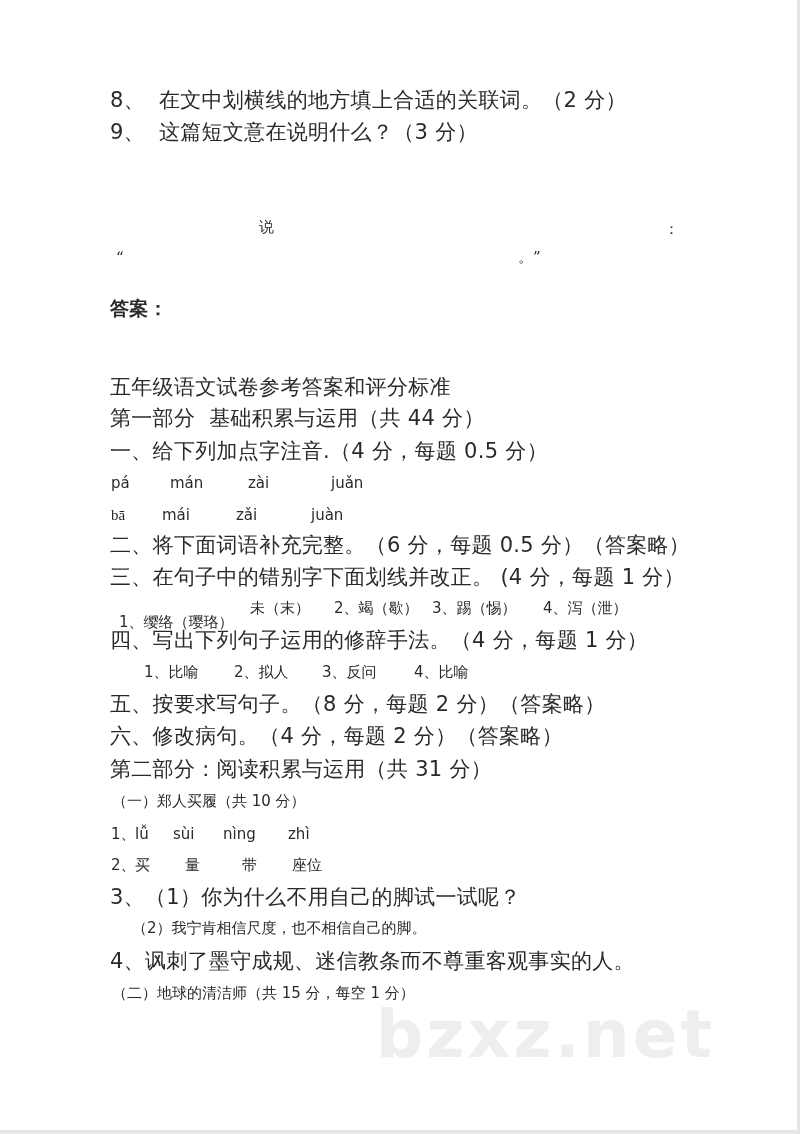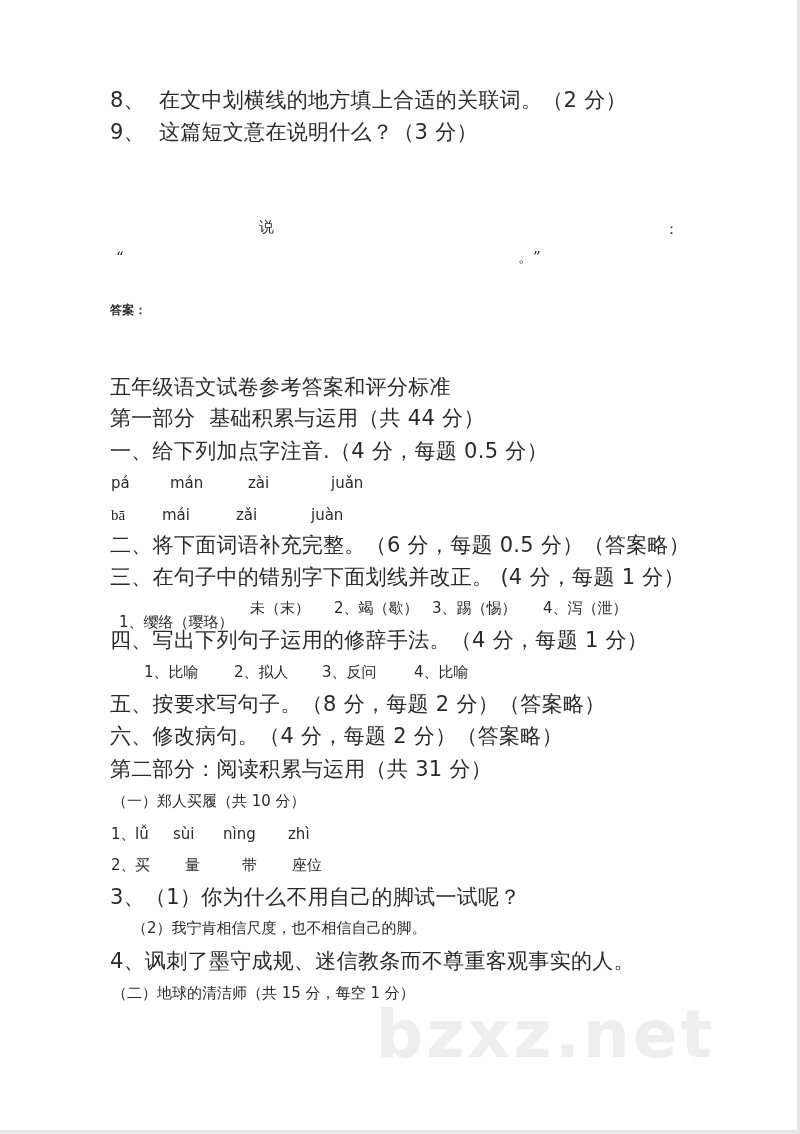--- a/index.html
+++ b/index.html
@@ -28,21 +28,22 @@
     .line {
       position: absolute;
       left: 110px;
       font-size: 21px;
       line-height: 20px;
       white-space: pre;
       letter-spacing: 0.3px;
     }
     .bold {
       font-weight: bold;
-      font-size: 12px;
+      font-size: 19px;
+      font-family: Liberation Mono, monospace;
     }
     .abs {
       position: absolute;
       font-size: 15px;
       line-height: 20px;
       white-space: pre;
     }
     .serif {
       font-family: "DejaVu Serif", "Liberation Serif", serif;
     }

